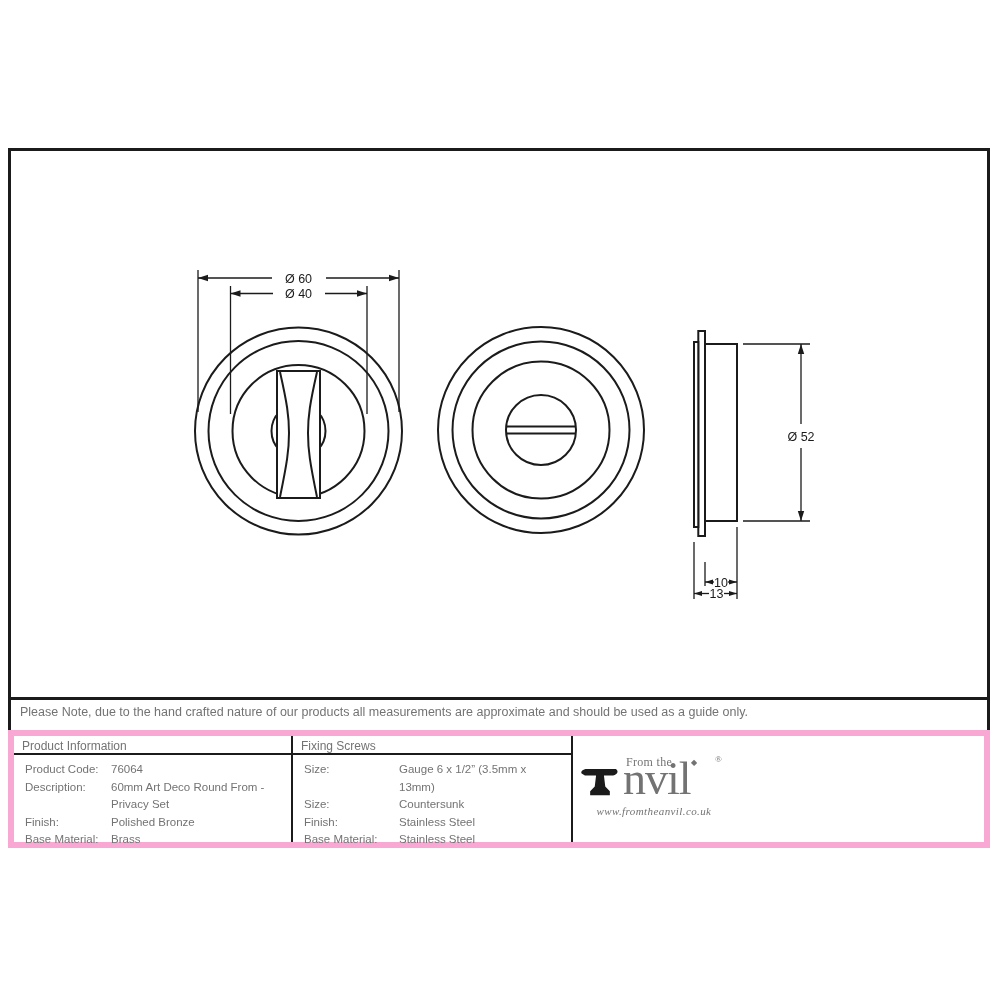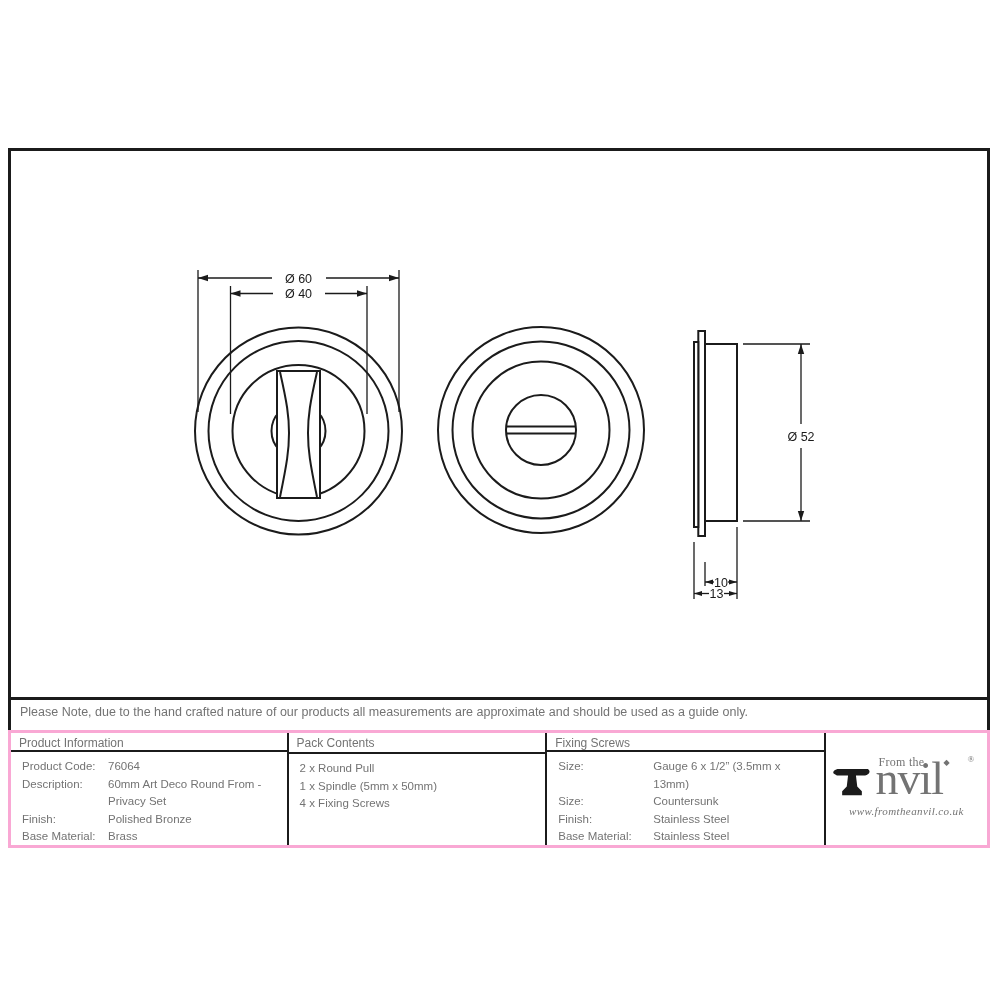--- a/index.html
+++ b/index.html
@@ -14,21 +14,21 @@
   .part-fill{stroke:#1b1b1b;stroke-width:2;fill:#ffffff;}
   .dim{stroke:#1b1b1b;stroke-width:1.3;fill:none;}
   .arrow{fill:#1b1b1b;stroke:none;}
   .dim-text{font:12.5px "Liberation Sans",sans-serif;fill:#1b1b1b;}
   
   .note-row{position:absolute;left:8px;top:697px;width:982px;height:26px;box-sizing:border-box;
             border:3px solid #1b1b1b;border-bottom:none;display:flex;align-items:center;
             padding-left:9px;font-size:12.5px;background:#fff;}
   
   .spec-table{position:absolute;left:8px;top:730px;width:982px;height:118px;box-sizing:border-box;
-              border:3px solid #f9a8d4;display:flex;background:#fff;font-size:11.5px;}
+              border:6px solid #f9a8d4;display:flex;background:#fff;font-size:11.5px;}
   .spec-col{box-sizing:border-box;border-right:2px solid #1b1b1b;display:flex;flex-direction:column;}
   .spec-col:last-child{border-right:none;}
   .col-product{width:279px;}
   .col-pack{width:260px;}
   .col-screws{width:280px;}
   .col-logo{width:162px;align-items:center;justify-content:center;}
   .col-header{box-sizing:border-box;height:21px;border-bottom:2px solid #1b1b1b;
               padding:3px 8px 0 8px;font-size:12px;}
   .col-body{padding:6px 11px;line-height:17.5px;}
   .kv-row{display:flex;}
@@ -151,28 +151,20 @@
           <span class="kv-label">Finish:</span>
           <span class="kv-value">Polished Bronze</span>
         </div>
         <div class="kv-row">
           <span class="kv-label">Base Material:</span>
           <span class="kv-value">Brass</span>
         </div>
       </div>
     </div>
 
-    <div class="spec-col col-pack">
-      <div class="col-header">Pack Contents</div>
-      <div class="col-body">
-        <span class="pack-item">2 x  Round Pull</span>
-        <span class="pack-item">1 x Spindle (5mm x 50mm)</span>
-        <span class="pack-item">4 x Fixing Screws</span>
-      </div>
-    </div>
 
     <div class="spec-col col-screws">
       <div class="col-header">Fixing Screws</div>
       <div class="col-body">
         <div class="kv-row">
           <span class="kv-label">Size:</span>
           <span class="kv-value">Gauge 6 x 1/2” (3.5mm x 13mm)</span>
         </div>
         <div class="kv-row">
           <span class="kv-label">Size:</span>

